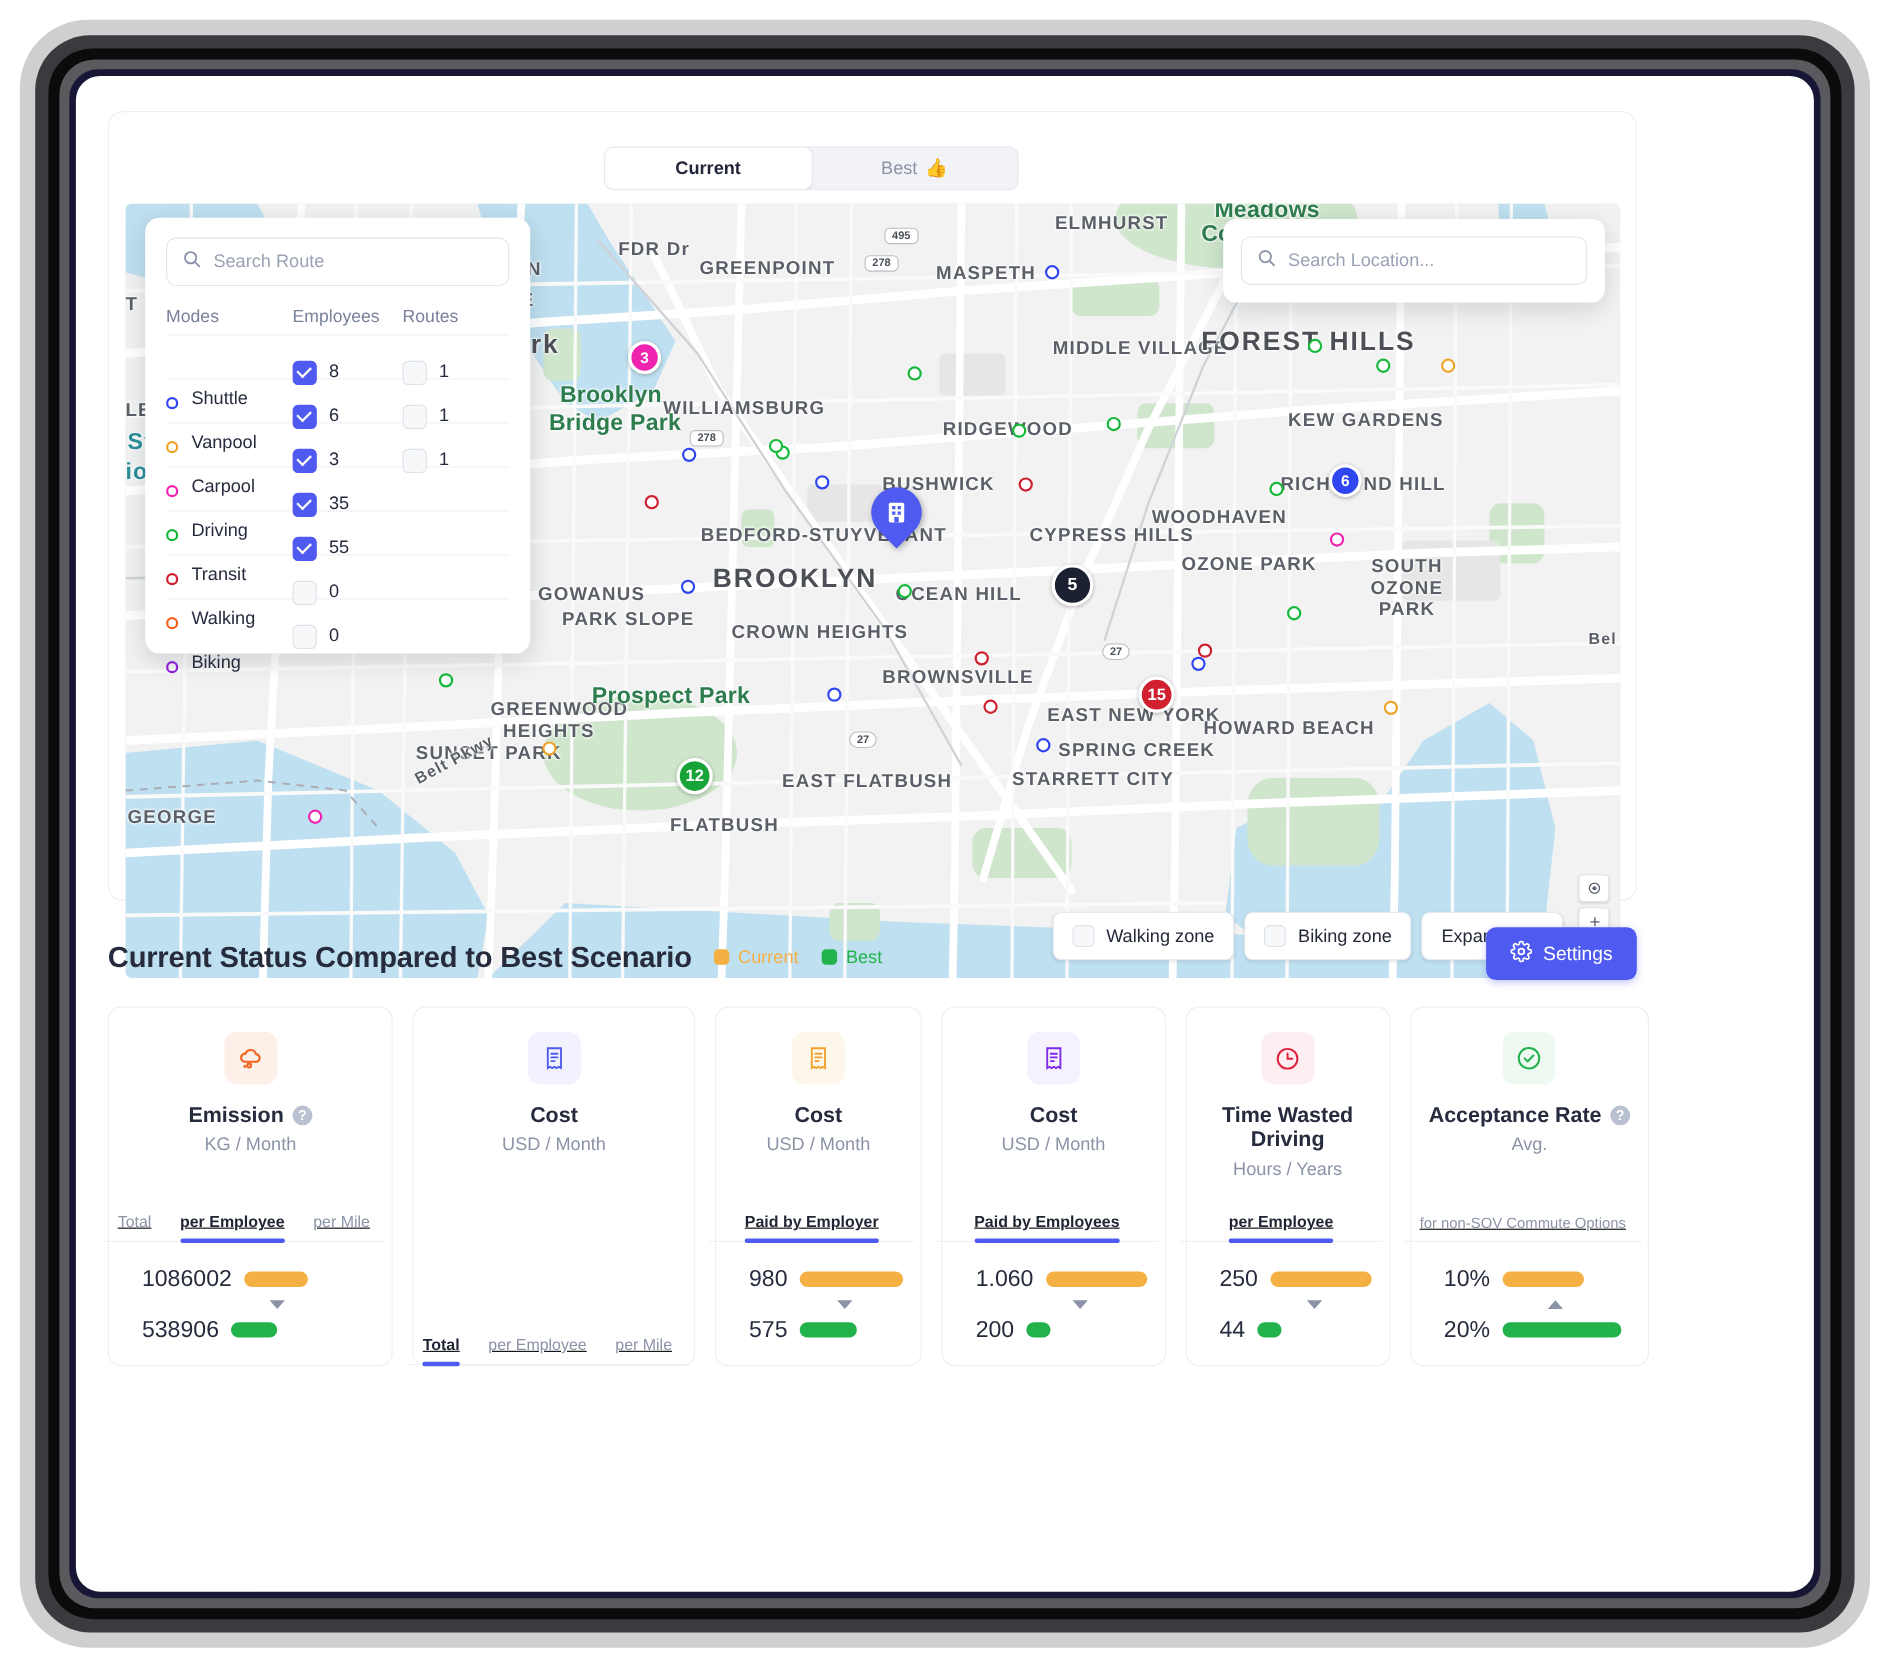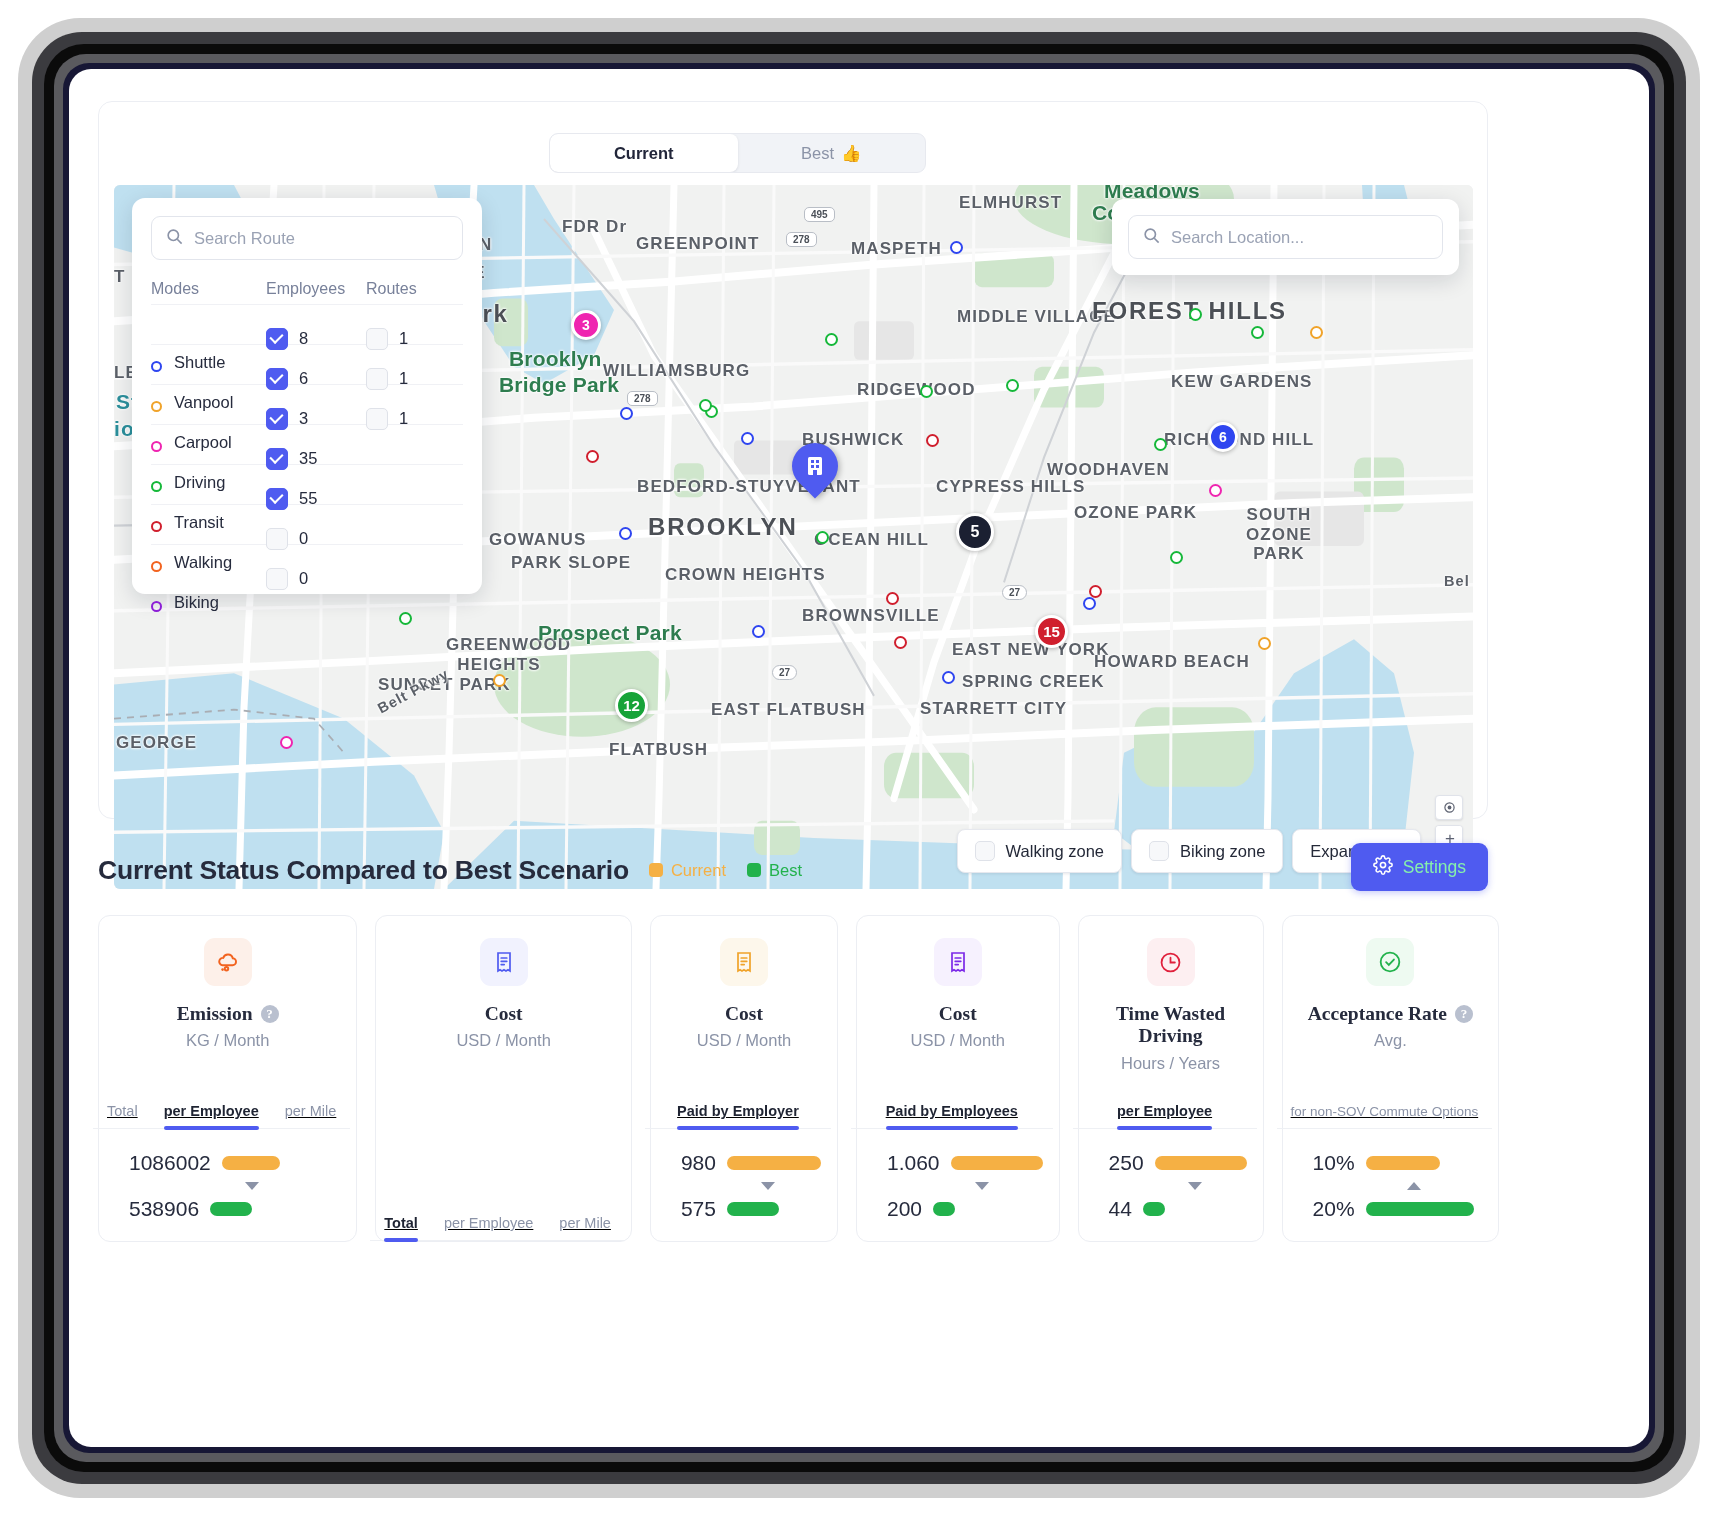--- a/index.html
+++ b/index.html
@@ -298,21 +298,21 @@
     letter-spacing: -.2px;
   }
   .legend { display: flex; gap: 21px; margin-left: 20px; align-items: center; }
   .legend-item { display: flex; align-items: center; gap: 8px; font-size: 16.5px; }
   .sw { width: 14px; height: 14px; border-radius: 4px; }
   .settings-btn {
     position: absolute; right: 0; top: -4px;
     height: 48px;
     background: #4f5bf0;
     border: none; border-radius: 9px;
-    color: #86efac; font-size: 17.5px;
+    color: #ffffff; font-size: 17.5px;
     display: flex; align-items: center; gap: 10px;
     padding: 0 22px;
     cursor: pointer;
     font-family: "Liberation Sans", sans-serif;
     box-shadow: 0 2px 7px rgba(79,91,240,.32);
   }
 
   .cards {
     margin-top: 22px;
     display: grid;
@@ -329,21 +329,21 @@
   }
   .card-ic {
     width: 48px; height: 48px;
     border-radius: 11px;
     display: flex; align-items: center; justify-content: center;
   }
   .card-title {
     margin-top: 17px;
     font-size: 19.5px; font-weight: 700; color: #262b3d;
     display: flex; align-items: center; gap: 8px;
-    text-align: center; line-height: 1.15; font-family: Liberation Serif, serif;
+    text-align: center; line-height: 1.15;
   }
   .qmark {
     width: 18px; height: 18px; border-radius: 50%;
     background: #b9c0cf; color: #fff;
     font-size: 13px; font-weight: 700;
     display: flex; align-items: center; justify-content: center;
     flex: none;
   }
   .card-unit { margin-top: 6px; font-size: 16.5px; color: #8b93a7; }
   .card-tabs {

